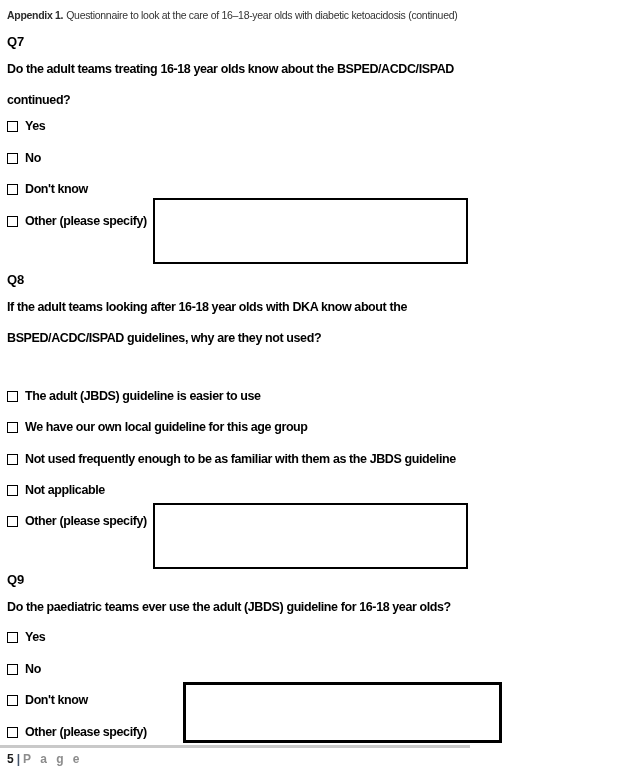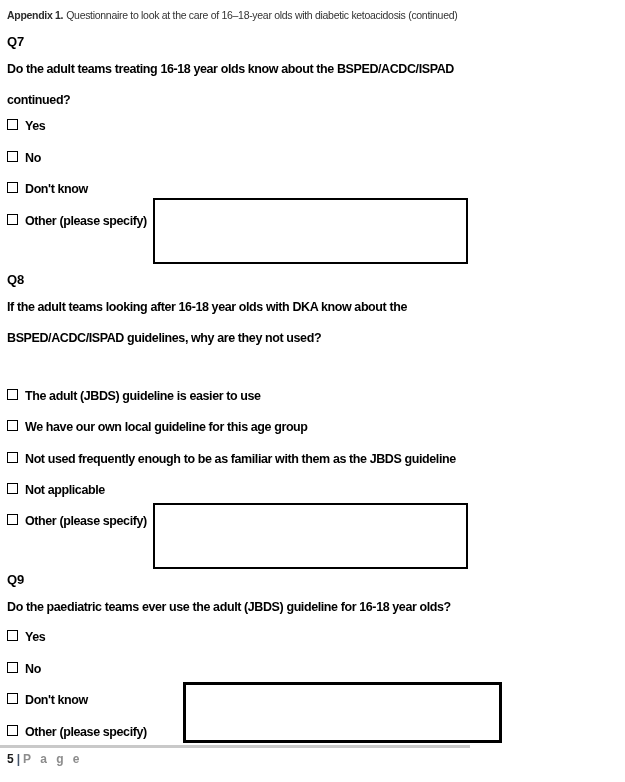--- a/index.html
+++ b/index.html
@@ -30,20 +30,21 @@
     letter-spacing: -0.2px;
   }
   .q-line {
     font-weight: bold;
     font-size: 12.5px;
     letter-spacing: -0.4px;
     white-space: nowrap;
   }
   .opt {
     display: flex;
+    align-items: center;
     font-weight: bold;
     font-size: 12.5px;
     letter-spacing: -0.4px;
     white-space: nowrap;
   }
   .cb {
     display: inline-block;
     width: 9px;
     height: 9px;
     border: 1.5px solid #000000;

